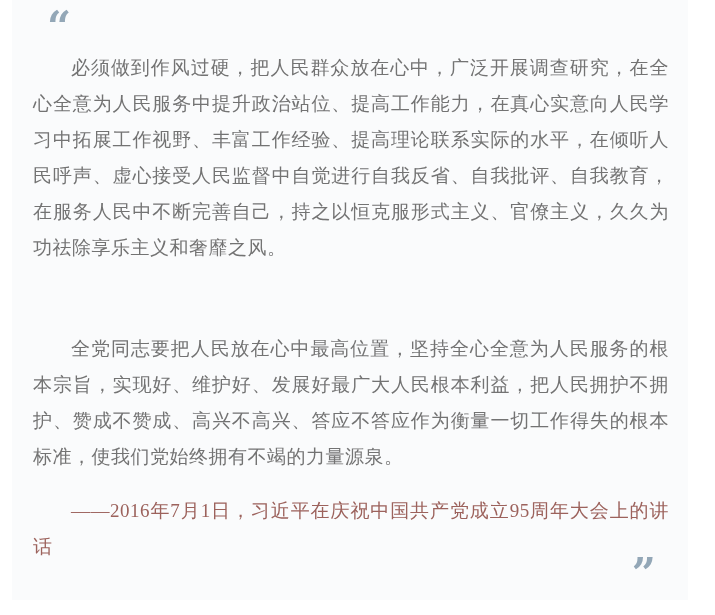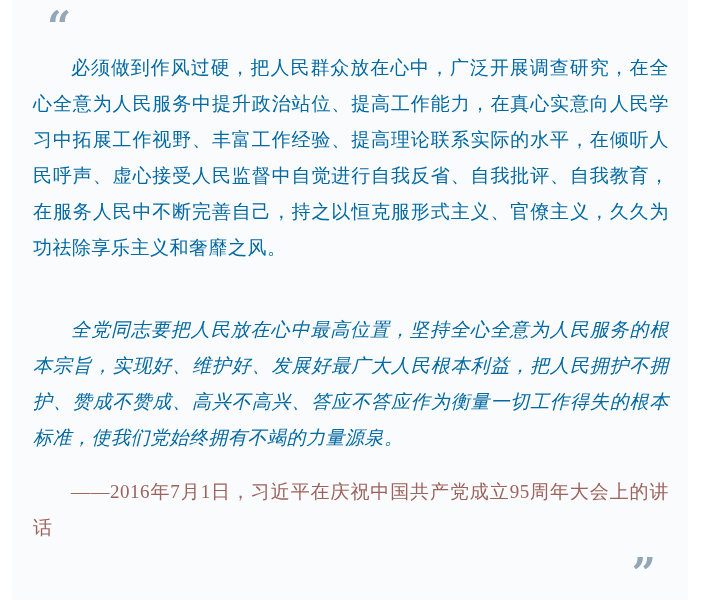--- a/index.html
+++ b/index.html
@@ -47,28 +47,27 @@
   }
   p.body-text, p.attribution {
     margin: 0;
     font-size: 19px;
     line-height: 36px;
     letter-spacing: 0.5px;
     text-align: justify;
     text-indent: 2em;
   }
   p.body-text {
-    color: #0369a1;
+    color: #737373;
   }
   p.attribution {
     color: #9c625c;
   }
   p.second-paragraph {
-    margin-top: 46px;
-    font-style: italic;
+    margin-top: 65px;
   }
   p.second-attribution {
     margin-top: 18px;
   }
 </style>
 </head>
 <body>
 
 <div class="page">
   <div class="quote-card">

